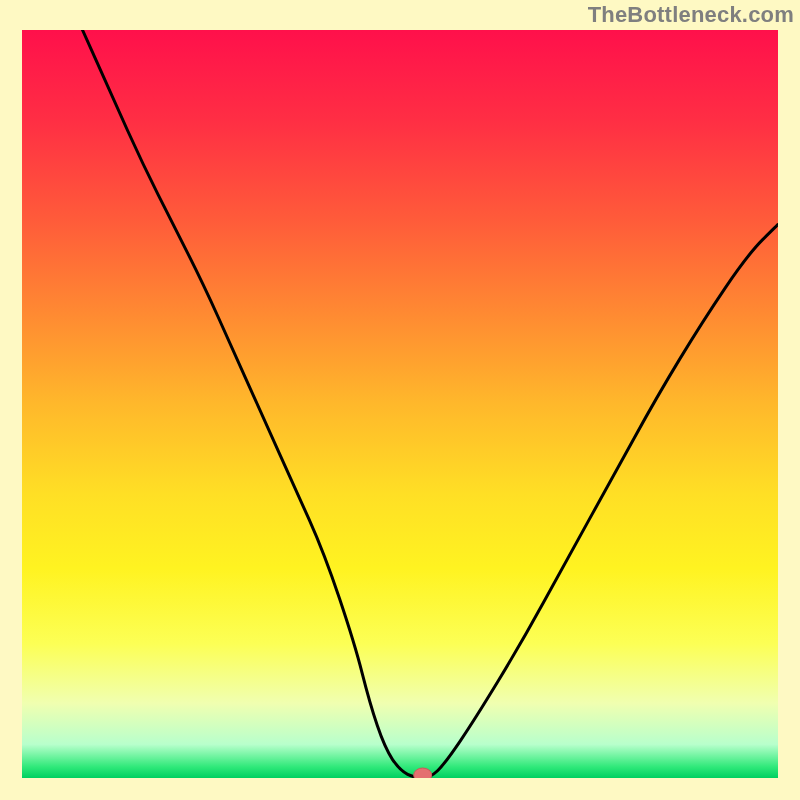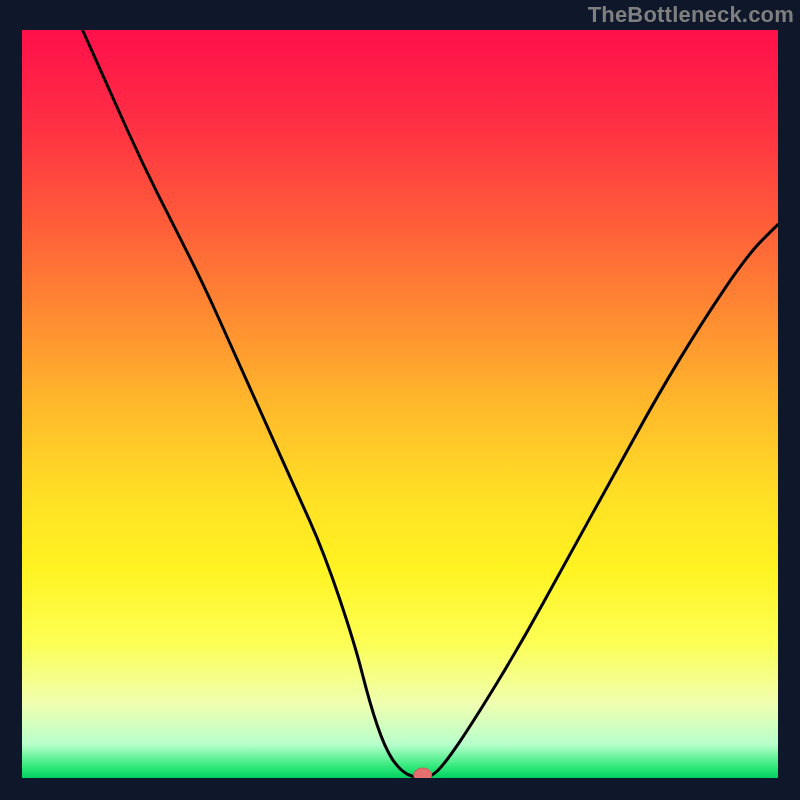--- a/index.html
+++ b/index.html
@@ -10,21 +10,21 @@
     background: #000;
     overflow: hidden;
     font-family: Arial, Helvetica, sans-serif;
   }
   .frame {
     position: absolute;
     left: 0;
     top: 0;
     width: 800px;
     height: 800px;
-    background: #0f172a;
+    background: #fef9c3;
   }
   .watermark {
     position: absolute;
     top: 2px;
     right: 6px;
     font-size: 22px;
     font-weight: 600;
     color: #7f7f7f;
     letter-spacing: 0.2px;
     z-index: 50;

